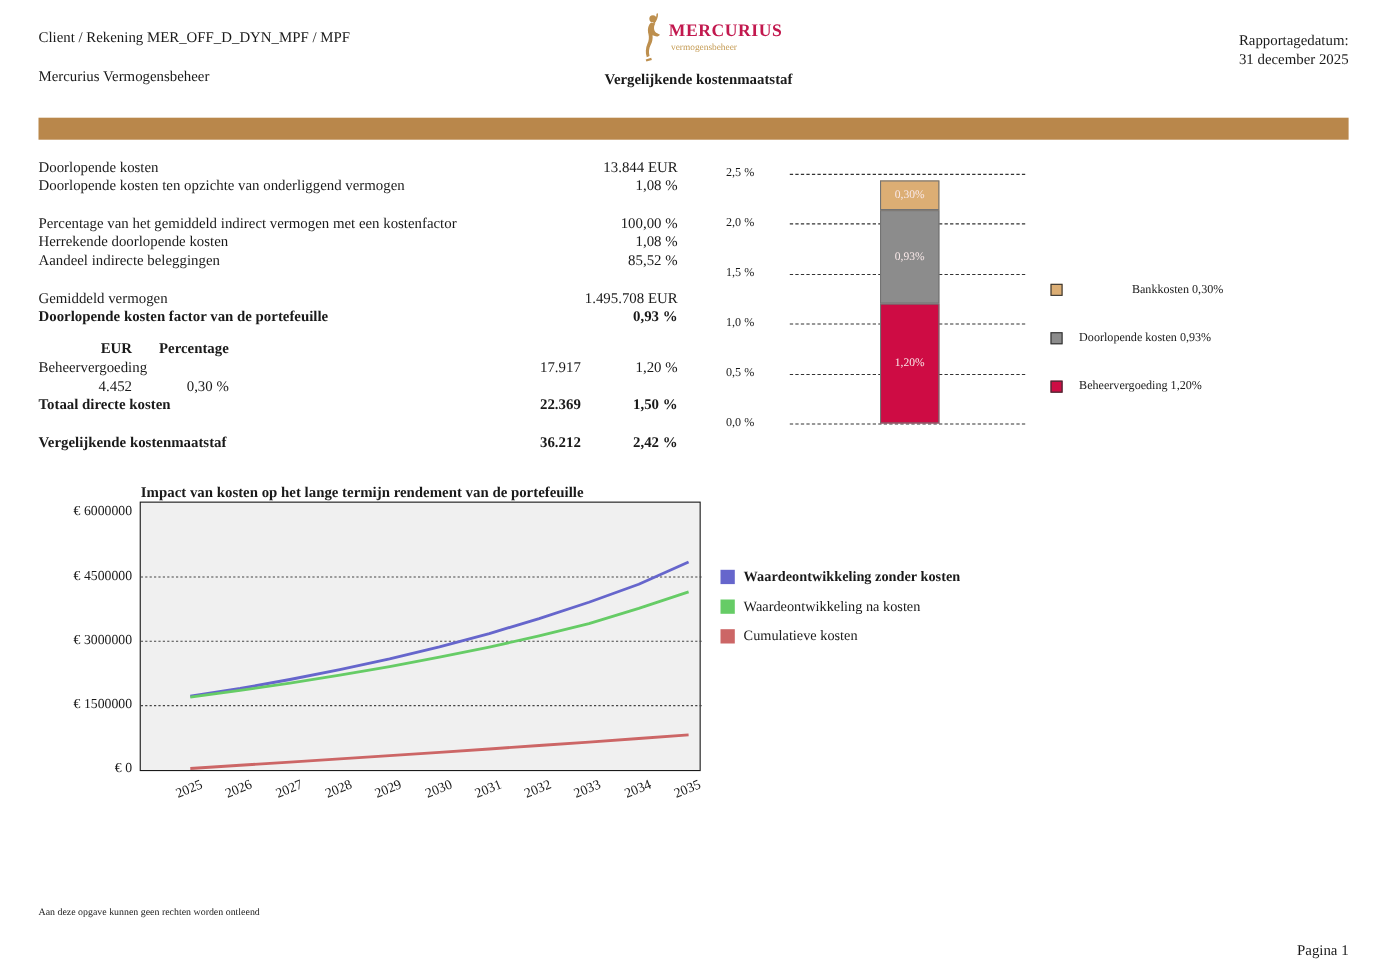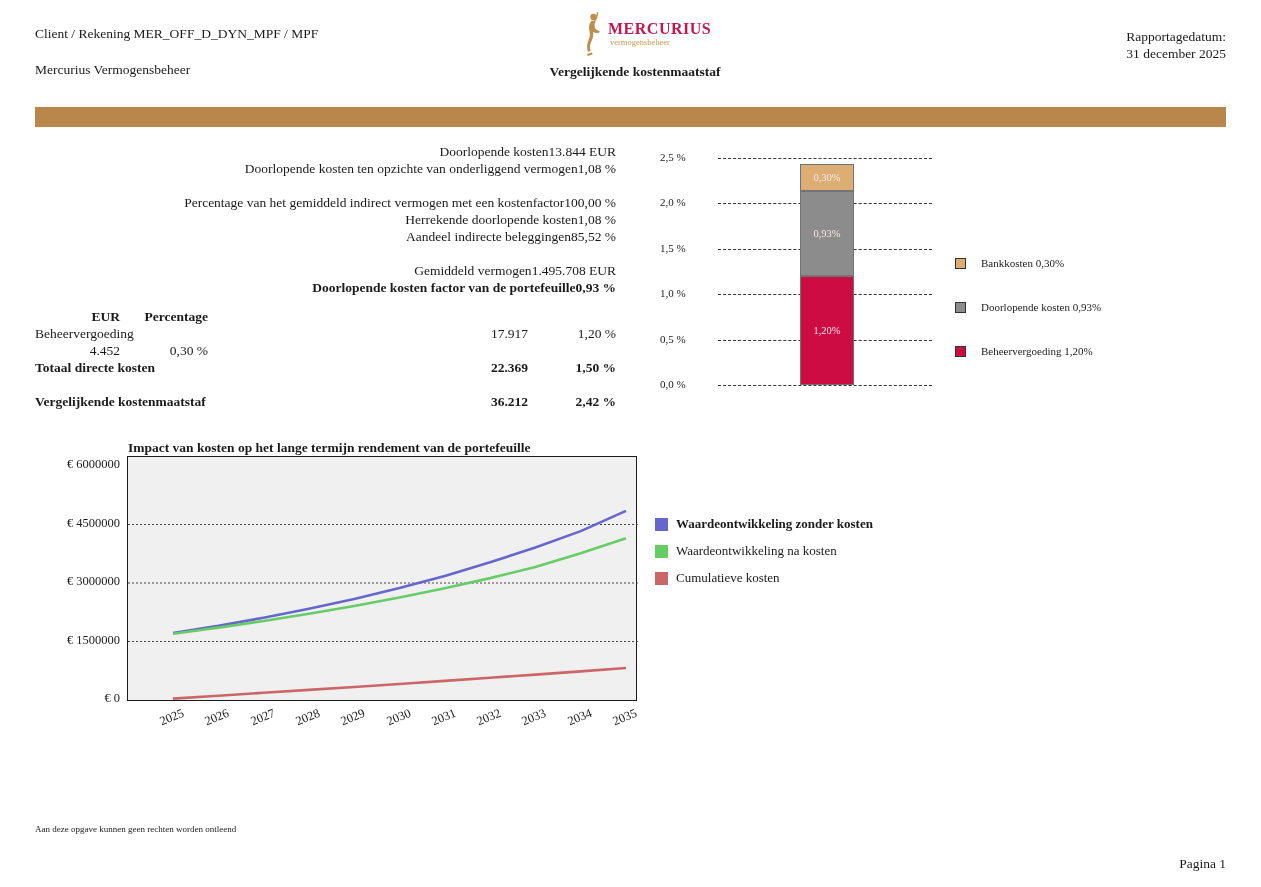--- a/index.html
+++ b/index.html
@@ -17,21 +17,21 @@
   #logo-name   { font-size:16px; font-weight:bold; color:#c2184e; letter-spacing:.5px; }
   #logo-sub    { font-size:8.5px; color:#c49a52; margin-top:-1px; margin-left:2px; }
   #report-title{ left:460px; top:64px; width:350px; text-align:center; font-size:13.5px; font-weight:bold; }
   #date-block  { right:35px; top:28px; text-align:right; font-size:13.5px; line-height:17px; }
 
   #tan-band { left:35px; top:107px; width:1191px; height:20px; background:#b9874b; }
 
   
   #summary-rows { left:35px; top:143px; width:581px; font-size:13.5px; }
   .srow { display:flex; height:17px; line-height:17px; }
-  .srow .lbl { flex:1;text-align:right; }
+  .srow .lbl { flex:1; }
   .srow .val { text-align:right; white-space:nowrap; }
   .gap { height:17px; }
   .bold { font-weight:bold; }
 
   
   #direct-costs { left:35px; top:308px; width:581px; font-size:13.5px; }
   .drow { display:flex; height:17px; line-height:17px; }
   .drow .lbl { flex:1; }
   .drow .eur { width:85px; text-align:right; }
   .drow .pct { width:88px; text-align:right; }
@@ -163,21 +163,21 @@
       <div class="btick" style="top: 147px;">1,0 %</div>
       <div class="bgrid" style="top: 108.5px;"></div>
       <div class="btick" style="top: 101.5px;">1,5 %</div>
       <div class="bgrid" style="top: 63px;"></div>
       <div class="btick" style="top: 56px;">2,0 %</div>
       <div class="bgrid" style="top: 17.5px;"></div>
       <div class="btick" style="top: 10.5px;">2,5 %</div>
       <div class="bseg" style="height: 109.2px; top: 135.8px; background: rgb(206, 12, 68);">1,20%</div>
       <div class="bseg" style="height: 84.63px; top: 51.17px; background: rgb(140, 140, 140);">0,93%</div>
       <div class="bseg" style="height: 27.3px; top: 23.87px; background: rgb(220, 174, 116);">0,30%</div>
-      <div class="blegend-item" style="top: 117px;">
+      <div class="blegend-item" style="top: 117px; gap: 48px;">
         <span class="sq" style="background: rgb(220, 174, 116);"></span>
         <span>Bankkosten 0,30%</span>
       </div>
       <div class="blegend-item" style="top: 161px;">
         <span class="sq" style="background: rgb(140, 140, 140);"></span>
         <span>Doorlopende kosten 0,93%</span>
       </div>
       <div class="blegend-item" style="top: 205px;">
         <span class="sq" style="background: rgb(206, 12, 68);"></span>
         <span>Beheervergoeding 1,20%</span>

